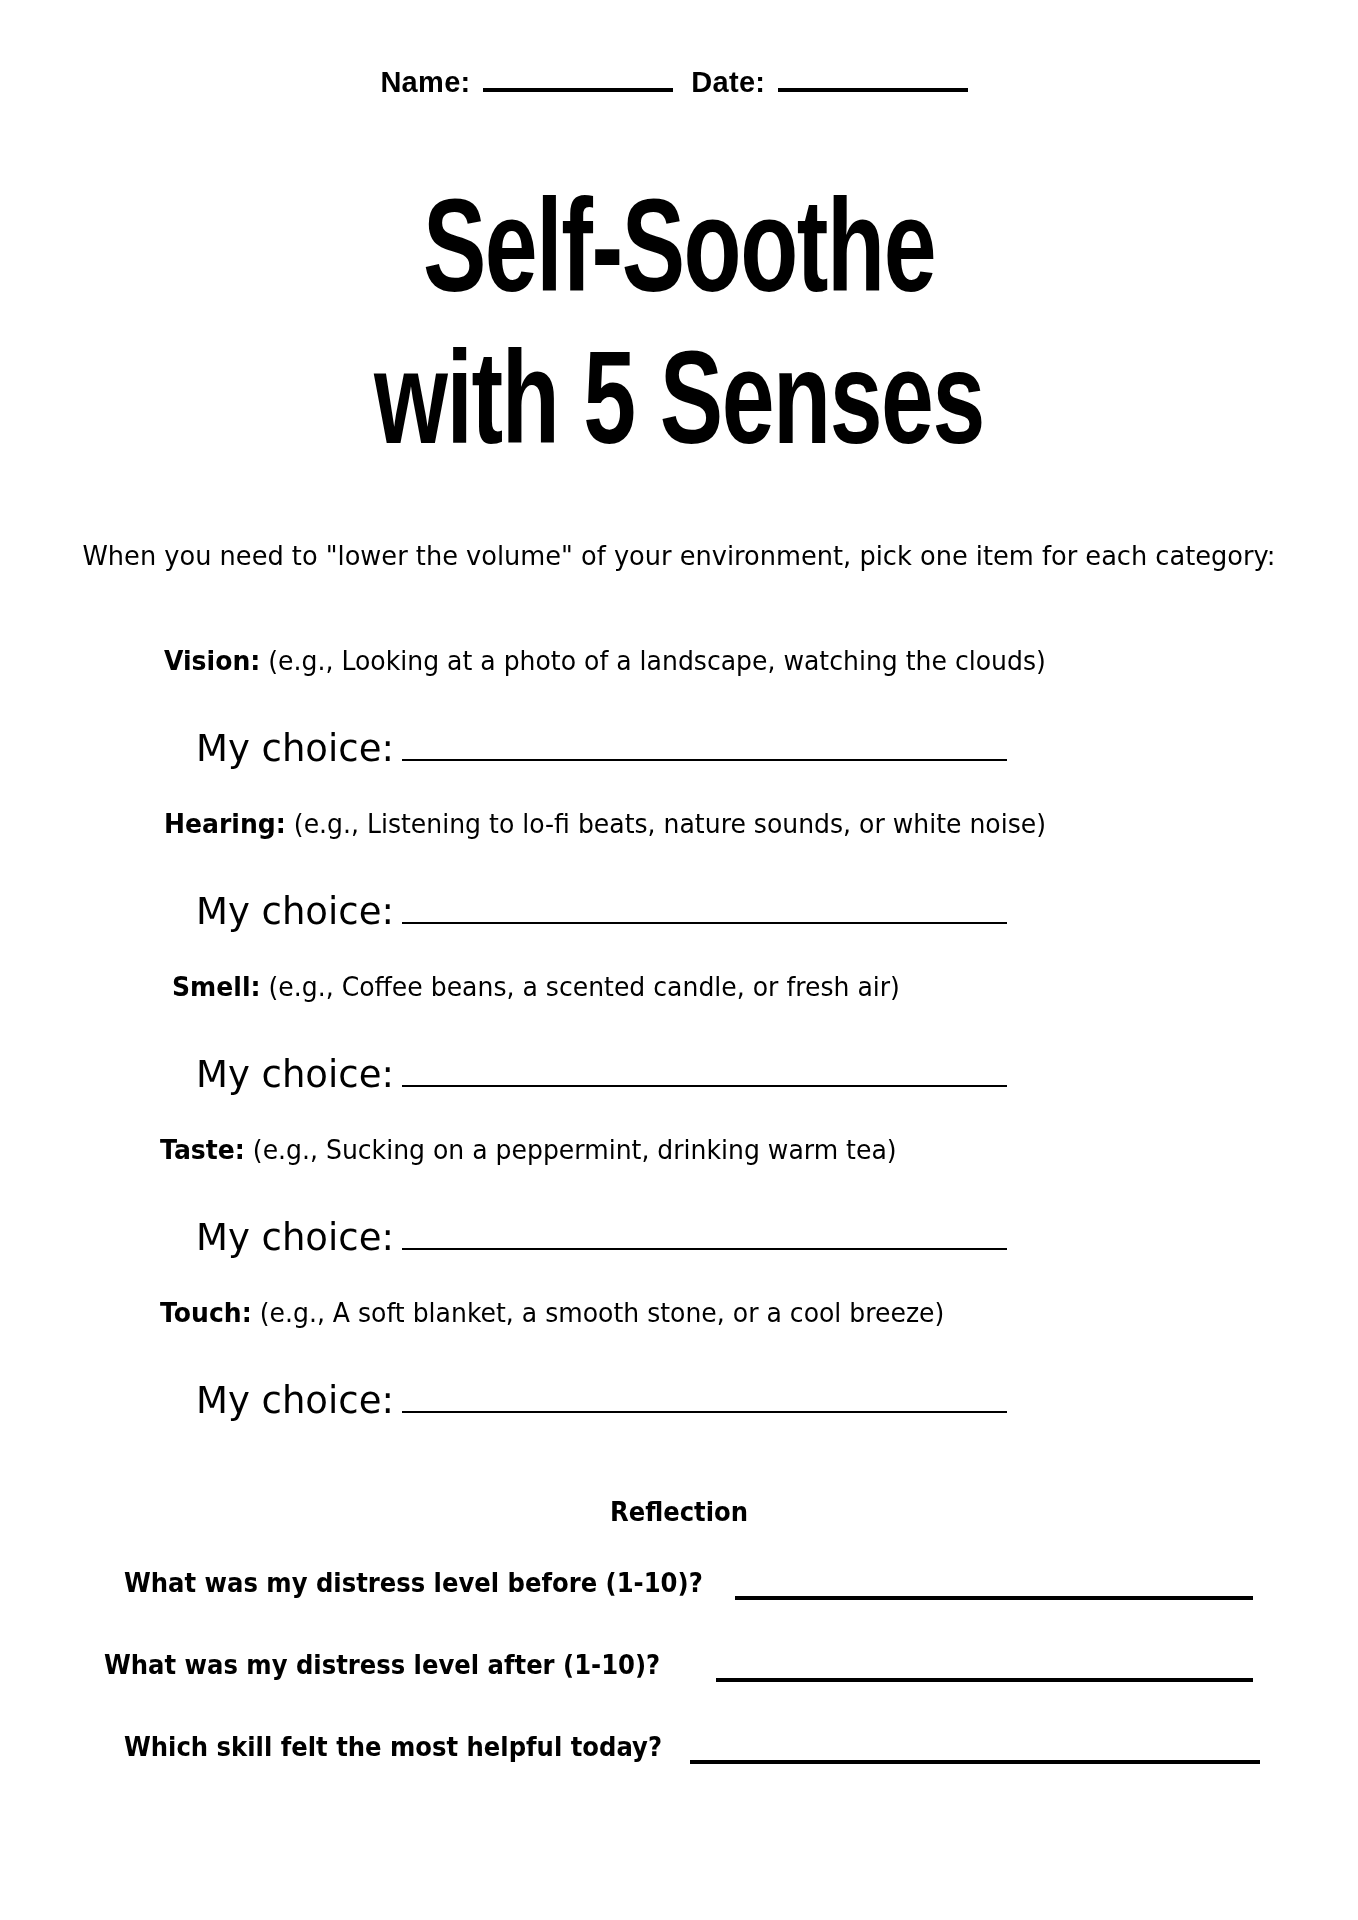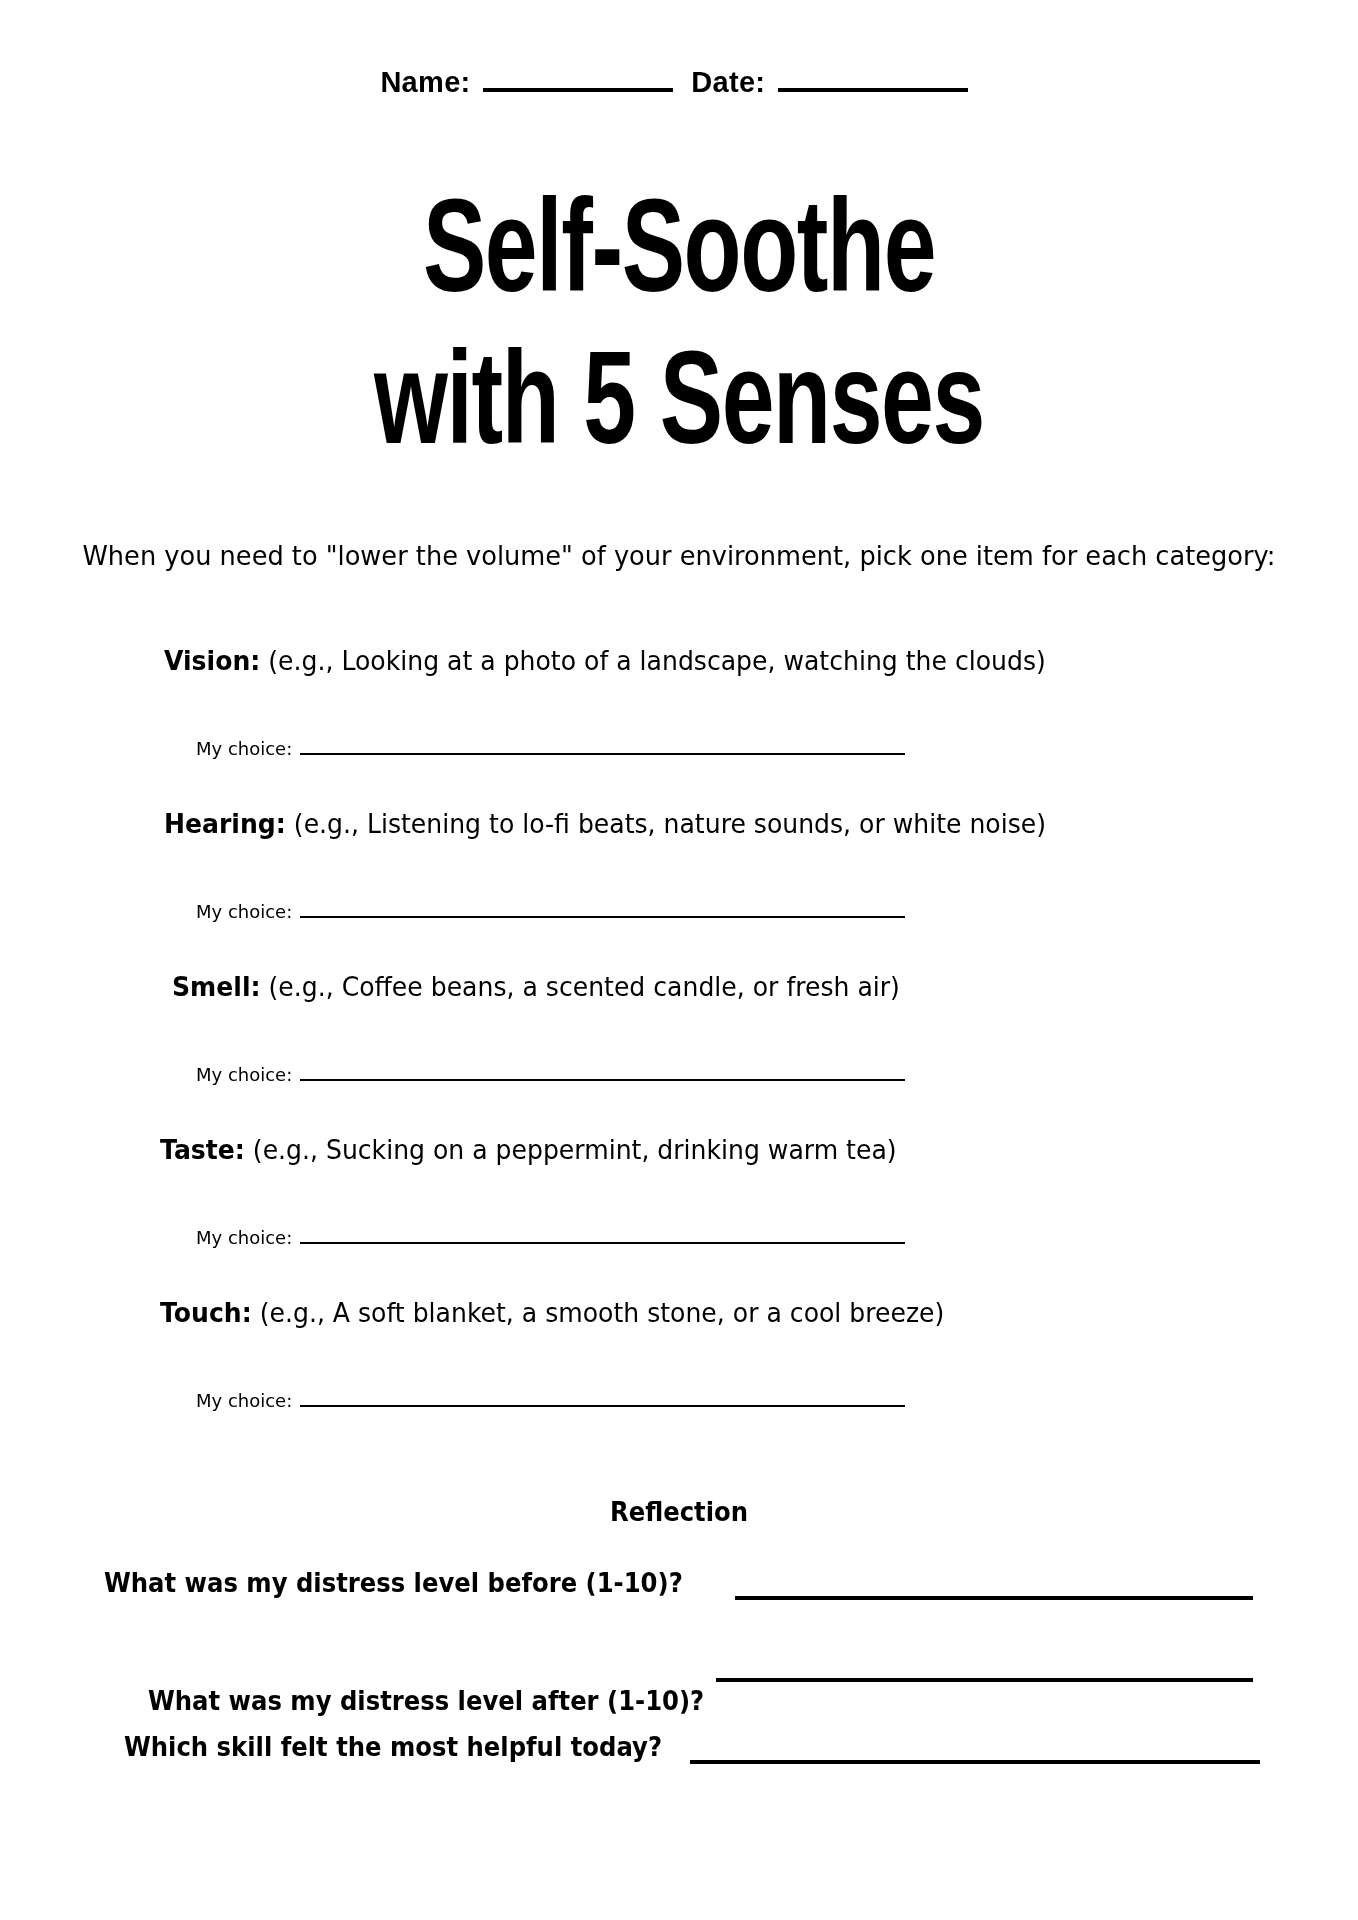--- a/index.html
+++ b/index.html
@@ -56,21 +56,21 @@
       font-family: "DejaVu Sans", sans-serif;
       font-size: 27px;
       white-space: nowrap;
       transform: scaleX(0.93);
       transform-origin: left center;
     }
     .sense .label { font-weight: bold; }
     .choice {
       left: 196px;
       font-family: "DejaVu Sans", sans-serif;
-      font-size: 18px;
+      font-size: 37px;
       white-space: nowrap;
     }
     .choice .line {
       display: inline-block;
       width: 605px;
       border-bottom: 2px solid #000;
       height: 26px;
       vertical-align: baseline;
       margin-left: 8px;
     }
@@ -149,26 +149,26 @@
 <div class="abs sense" style="left:160px; top:1297px;">
   <span class="label">Touch:</span>
   <span>(e.g., A soft blanket, a smooth stone, or a cool breeze)</span>
 </div>
 <div class="abs choice" style="top:1379px;">
   <span>My choice:</span><span class="line"></span>
 </div>
 
 <div class="abs reflection-title">Reflection</div>
 
-<div class="abs question" style="top:1567px;">
+<div class="abs question" style="top:1567px;margin-left:20px;">
   <span class="qtext">What was my distress level before (1-10)?</span>
 </div>
 <div class="abs answer-line" style="left:735px; top:1596px; width:518px;"></div>
 
-<div class="abs question" style="top:1685px;margin-left:44px;">
+<div class="abs question" style="top:1649px;">
   <span class="qtext">What was my distress level after (1-10)?</span>
 </div>
 <div class="abs answer-line" style="left:716px; top:1678px; width:537px;"></div>
 
 <div class="abs question" style="top:1731px;margin-left:20px;">
   <span class="qtext">Which skill felt the most helpful today?</span>
 </div>
 <div class="abs answer-line" style="left:690px; top:1760px; width:570px;"></div>
 
 </body></html>

